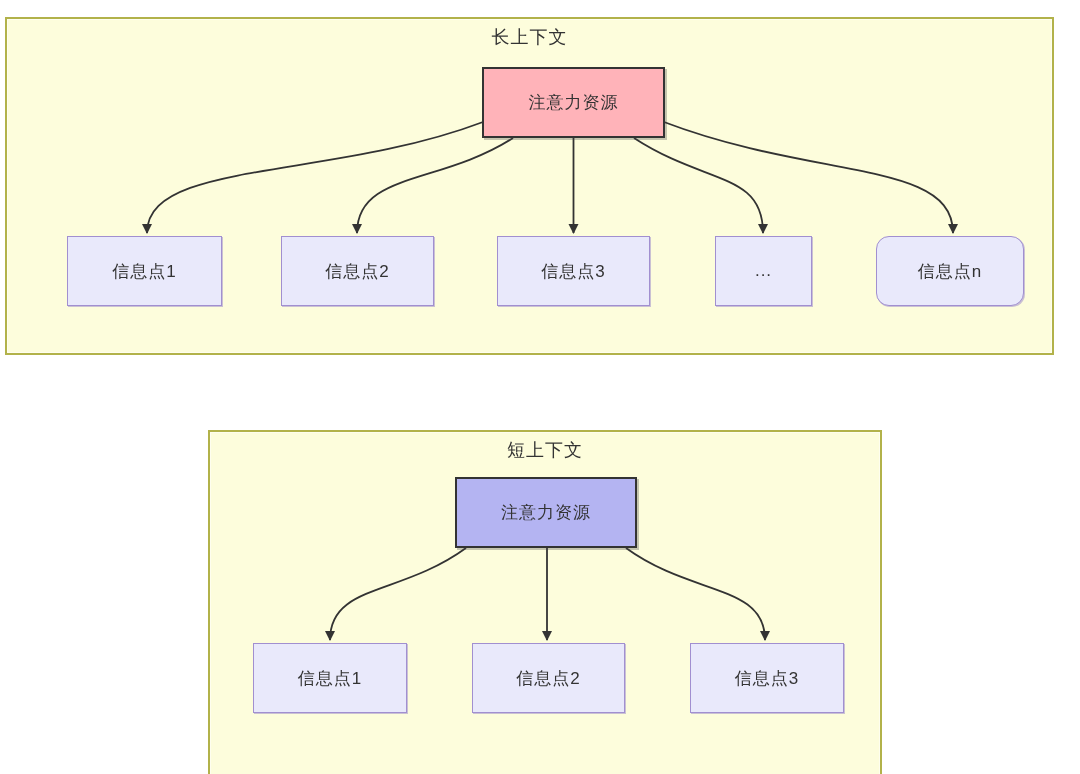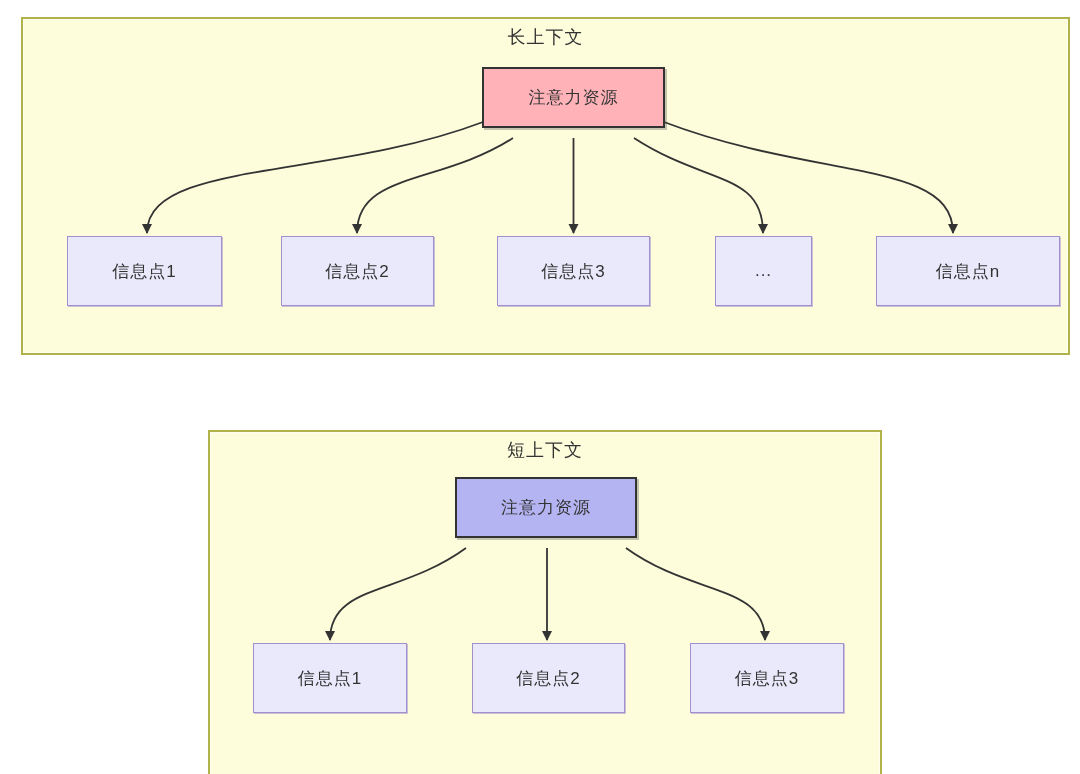--- a/index.html
+++ b/index.html
@@ -39,37 +39,37 @@
     position:absolute;
     box-sizing:border-box;
     display:flex;align-items:center;justify-content:center;
     font-size:17px;
     letter-spacing:1px;
     text-align:center;
   }
   .node.root{
     border:2px solid var(--root-border,#333333);
     box-shadow:2px 2px 0 rgba(70,70,70,.30);
-    height:61px;
+    height:71px;
   }
   .node.root.long{background:var(--long-root-fill,#ffb3b9);}
   .node.root.short{background:var(--short-root-fill,#b4b4f2);}
   .node.child{
     background:var(--node-fill,#e9e9fb);
     border:1.5px solid var(--node-border,#a18fd0);
     box-shadow:1px 1px 0 rgba(140,120,200,.45);
     height:70px;
   }
 </style>
 </head>
 <body>
 
 <div class="canvas">
 
-  <section class="group" style="left:21px;top:17px;width:1049px;height:338px;">
+  <section class="group" style="left:5px;top:17px;width:1049px;height:338px;">
     <div class="group-title">长上下文</div>
   </section>
 
   <section class="group" style="left:208px;top:430px;width:674px;height:426px;">
     <div class="group-title">短上下文</div>
   </section>
 
   <svg class="edges" viewBox="0 0 1080 774">
     <defs>
       <marker id="arrowhead" markerWidth="11" markerHeight="11" refX="9" refY="5" orient="auto" markerUnits="userSpaceOnUse">
@@ -87,21 +87,21 @@
     <path class="edge" d="M 547 548 L 547 640" marker-end="url(#arrowhead)"></path>
     <path class="edge" d="M 626 548 C 692 596, 765 584, 765 640" marker-end="url(#arrowhead)"></path>
   </svg>
 
   <div class="node root long" style="left:482px;top:67px;width:183px;">注意力资源</div>
 
   <div class="node child" style="left:67px;top:236px;width:155px;">信息点1</div>
   <div class="node child" style="left:281px;top:236px;width:153px;">信息点2</div>
   <div class="node child" style="left:497px;top:236px;width:153px;">信息点3</div>
   <div class="node child" style="left:715px;top:236px;width:97px;">...</div>
-  <div class="node child" style="left:876px;top:236px;width:184px;">信息点n</div>
+  <div class="node child" style="left:876px;top:236px;width:148px;border-radius:13px;">信息点n</div>
 
   <div class="node root short" style="left:455px;top:477px;width:182px;">注意力资源</div>
 
   <div class="node child" style="left:253px;top:643px;width:154px;">信息点1</div>
   <div class="node child" style="left:472px;top:643px;width:153px;">信息点2</div>
   <div class="node child" style="left:690px;top:643px;width:154px;">信息点3</div>
 
 </div>
 
 </body></html>

